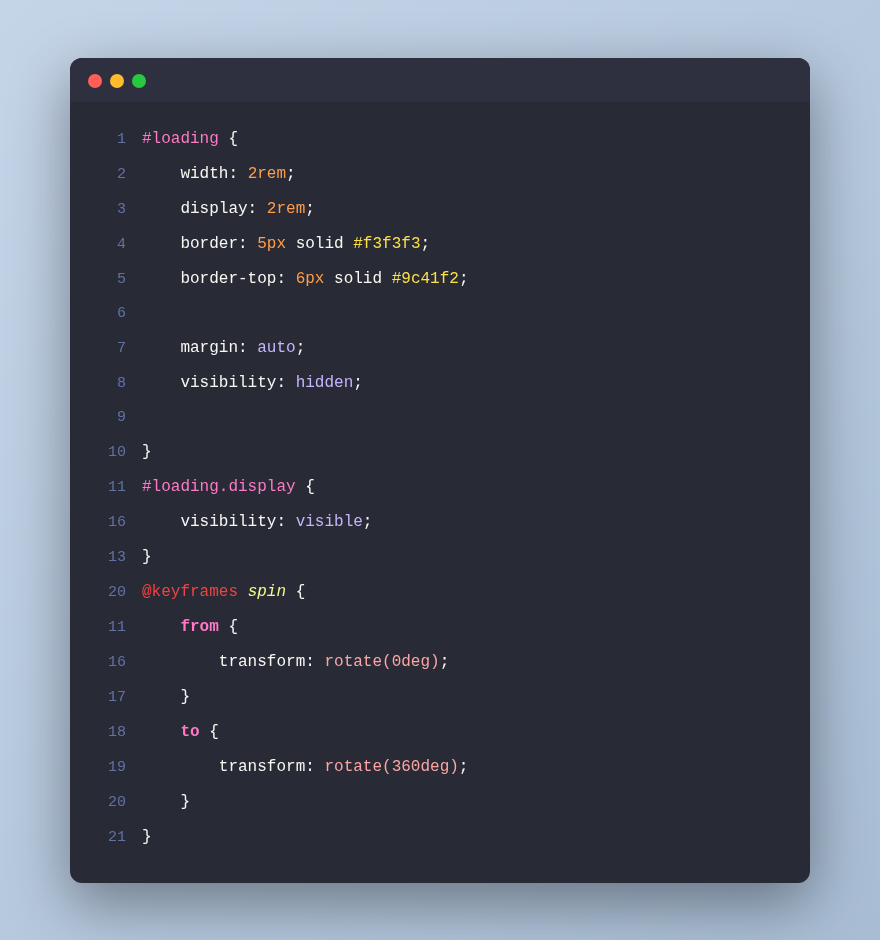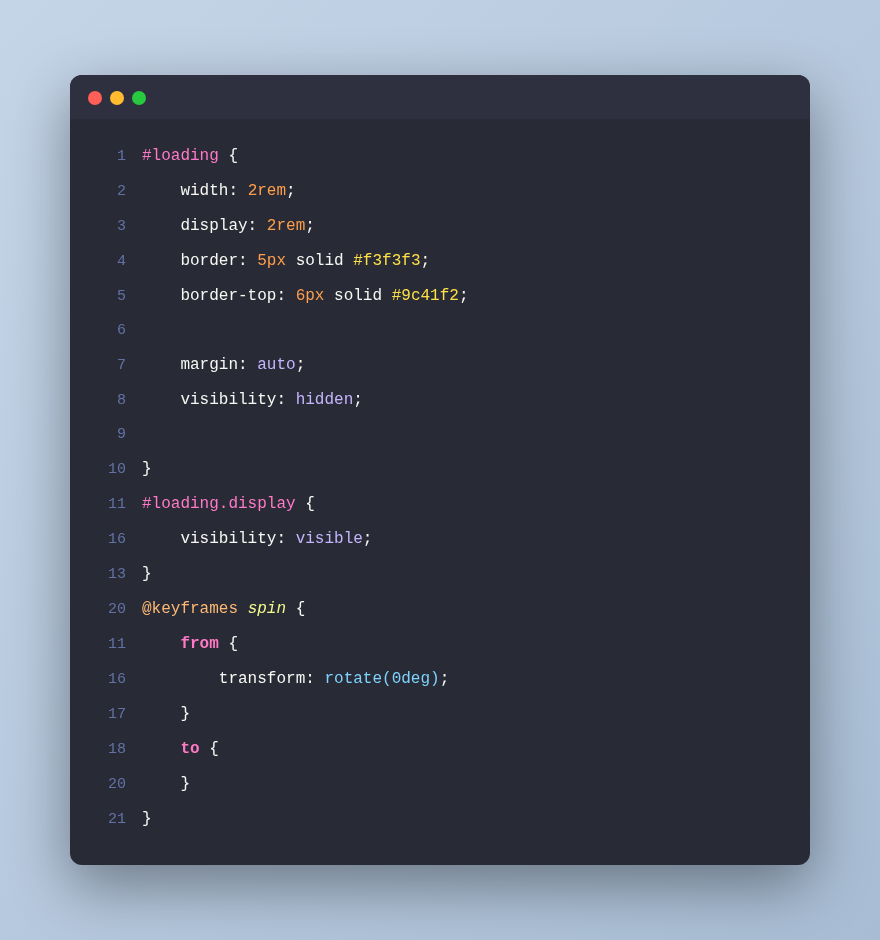--- a/index.html
+++ b/index.html
@@ -73,24 +73,24 @@
     }
 
     
     .c-selector { color: #ff79c6; } 
     .c-property { color: #f8f8f2; }        
     .c-value-num { color: #ff9e4a; text-align: right; }       
     .c-value-color { color: #fde047; }     
     .c-value-keyword { color: #c4b5fd; }   
     .c-brace { color: #f8f8f2; }
     .c-semi { color: #f8f8f2; }
-    .c-at { color: #fdba74; margin-top: 20px; }              
+    .c-at { color: #ef4444; margin-top: 20px; }              
     .c-keyframe-name { color: #f1fa8c; font-style: italic; }  
     .c-keyword { color: #ff79c6; font-weight: bold; }         
-    .c-func { color: #7dd3fc; }
+    .c-func { color: #fca5a5; }
   </style>
 </head>
 <body>
 
 <div class="window">
   <div class="titlebar">
     <div class="traffic-light tl-red"></div>
     <div class="traffic-light tl-yellow"></div>
     <div class="traffic-light tl-green"></div>
   </div>
@@ -178,20 +178,24 @@
     <div class="code-line">
       <span class="line-num">17</span>
       <span class="code-content">    <span class="c-brace">}</span></span>
     </div>
 
     <div class="code-line">
       <span class="line-num">18</span>
       <span class="code-content">    <span class="c-keyword">to</span> <span class="c-brace">{</span></span>
     </div>
 
+    <div class="code-line">
+      <span class="line-num">19</span>
+      <span class="code-content">        <span class="c-property">transform:</span> <span class="c-func">rotate(360deg)</span><span class="c-semi">;</span></span>
+    </div>
 
     <div class="code-line">
       <span class="line-num">20</span>
       <span class="code-content">    <span class="c-brace">}</span></span>
     </div>
 
     <div class="code-line">
       <span class="line-num">21</span>
       <span class="code-content"><span class="c-brace">}</span></span>
     </div>

